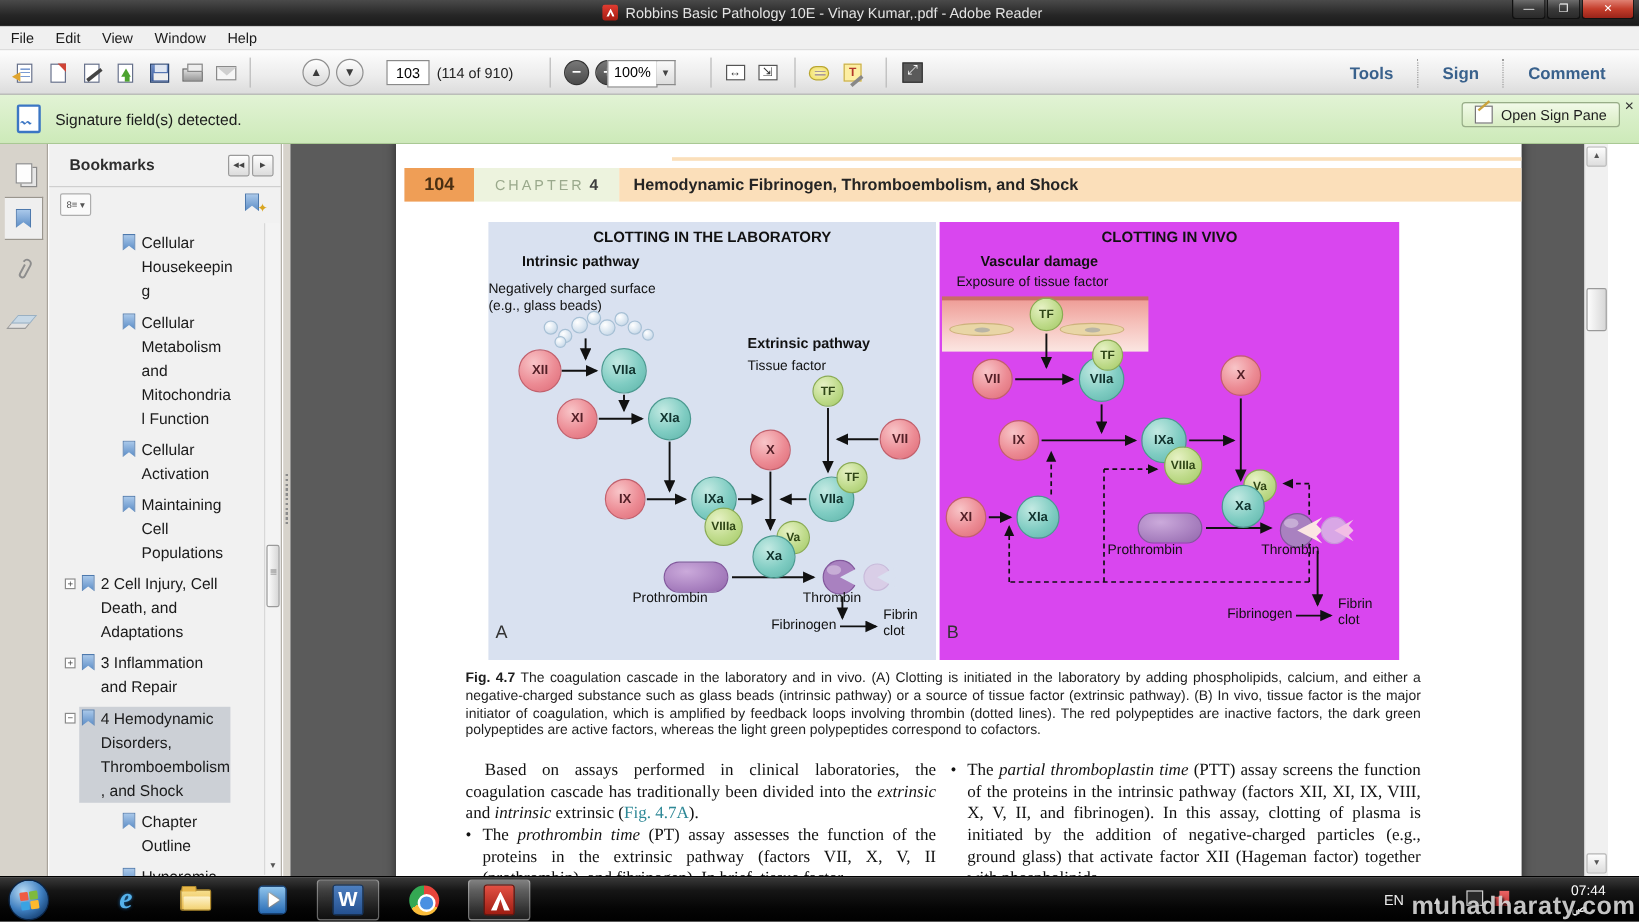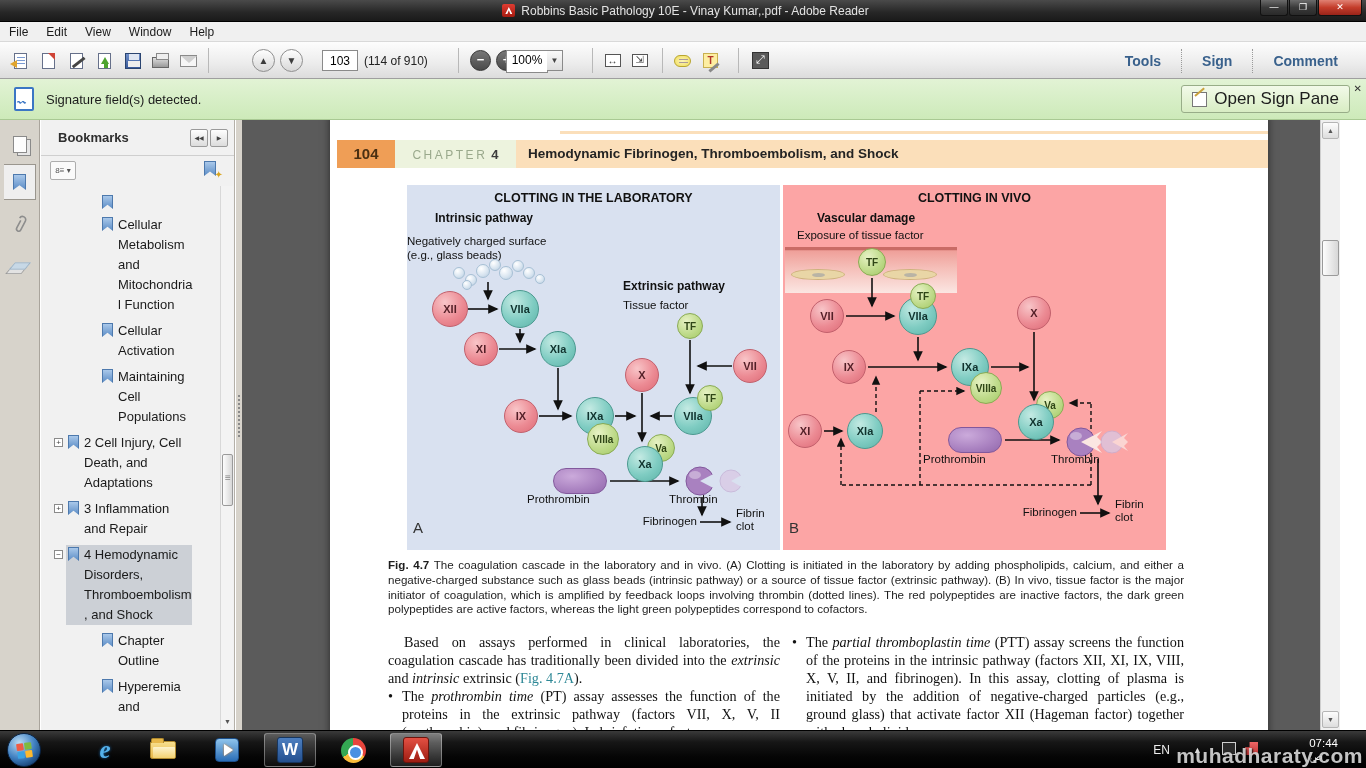--- a/index.html
+++ b/index.html
@@ -47,23 +47,23 @@
   .rdot { width:1px; height:24px; border-left:1px dotted #9a9a9a; }
 
   
   .notif { position:absolute; left:0; top:79px; width:1366px; height:41px;
     background:linear-gradient(#e2f3d5,#cdeab9); border-bottom:1px solid #a9c993;
     display:flex; align-items:center; }
   .notif-icon { width:20px; height:24px; margin:0 12px 0 14px; background:#fff; border:2px solid #3b76c4;
     border-radius:2px; position:relative; }
   .notif-icon::after { content:"〰"; position:absolute; left:1px; top:6px; font-size:9px; color:#3b76c4; }
   .notif-msg { font-size:13px; color:#1c1c1c; }
-  .signpane-btn { position:absolute; right:16px; top:6px; height:28px; padding:0 10px;
+  .signpane-btn { position:absolute; right:16px; top:6px; height:21px; padding:0 10px;
     border:1px solid #98ad88; border-radius:3px; background:linear-gradient(#f2fae9,#d8edc3);
-    display:flex; align-items:center; font-size:17px; color:#1c1c1c; }
+    display:flex; align-items:center; font-size:12px; color:#1c1c1c; }
   .pen-glyph { width:15px; height:15px; margin-right:7px; background:#fff; border:1px solid #777; position:relative; }
   .pen-glyph::after { content:""; position:absolute; left:2px; top:2px; width:12px; height:2px;
     background:#caa23c; transform:rotate(-40deg); transform-origin:left; }
   .notif-close { position:absolute; right:2px; top:2px; font-size:10px; color:#333; padding:2px; }
 
   
   .main { position:absolute; left:0; top:120px; width:1366px; height:610px; overflow:hidden; }
 
   
   .navstrip { position:absolute; left:0; top:0; width:40px; height:610px; background:#d7d3cb; border-right:1px solid #a9a49c; }
@@ -123,21 +123,21 @@
     line-height:28px; text-align:center; }
   .chapter-word { font-size:12px; letter-spacing:2.5px; color:#9aா; color:#9aa98c; }
   .chapter-num { font-size:13px; font-weight:bold; color:#3c3c3c; margin-left:4px; }
   .title-band { position:absolute; left:186px; top:0; right:0; height:28px; background:#fbdfba;
     font-size:13.5px; font-weight:bold; color:#242424; line-height:28px; padding-left:12px; }
 
   
   .fpanel { position:absolute; top:70px; height:365px; }
   .fpanel svg.arrows { position:absolute; left:0; top:0; pointer-events:none; }
   .fig-lab { left:77px; width:373px; background:#d9e1f0; }
-  .fig-vivo { left:453px; width:383px; background:#fca5a5; }
+  .fig-vivo { left:453px; width:383px; background:#d946ef; }
   .ftitle { position:absolute; left:0; top:6px; width:100%; text-align:center; font-size:12.5px; font-weight:bold; color:#111; }
   .flabel { position:absolute; font-size:11.5px; color:#111; }
   .fbold { font-weight:bold; font-size:12px; }
   .fcenter { text-align:left; }
   .fright { text-align:right; }
   .fnode { position:absolute; border-radius:50%; display:flex; align-items:center; justify-content:center;
     font-weight:bold; letter-spacing:0; }
   .fnode.inactive { background:radial-gradient(circle at 35% 30%, #f8c5c8, #ec8b94 55%, #dd6a76); border:1px solid #c2606c; color:#531f27; }
   .fnode.active { background:radial-gradient(circle at 35% 30%, #c4eae3, #7fccc2 55%, #5cb3a8); border:1px solid #4a998f; color:#10332e; }
   .fnode.cofactor { background:radial-gradient(circle at 35% 30%, #e7f2c5, #bfdb8b 55%, #a3c965); border:1px solid #8aab53; color:#2f4616; }
@@ -362,20 +362,21 @@
         <div class="new-bm">
             <div class="bm-gl" style="width:12px;height:15px"></div>
           </div>
       </div>
       <div class="bm-tree">
         <div class="bm-row lvl2">
             <div class="rowbg">
               <span class="bicon">
                 <span class="bm-gl" style="display:block"></span>
               </span>
+              <span class="bm-label">Cellular Housekeeping</span>
             </div>
           </div>
         <div class="bm-row lvl2">
             <div class="rowbg">
               <span class="bicon">
                 <span class="bm-gl" style="display:block"></span>
               </span>
               <span class="bm-label">Cellular Metabolism and Mitochondrial Function</span>
             </div>
           </div>

